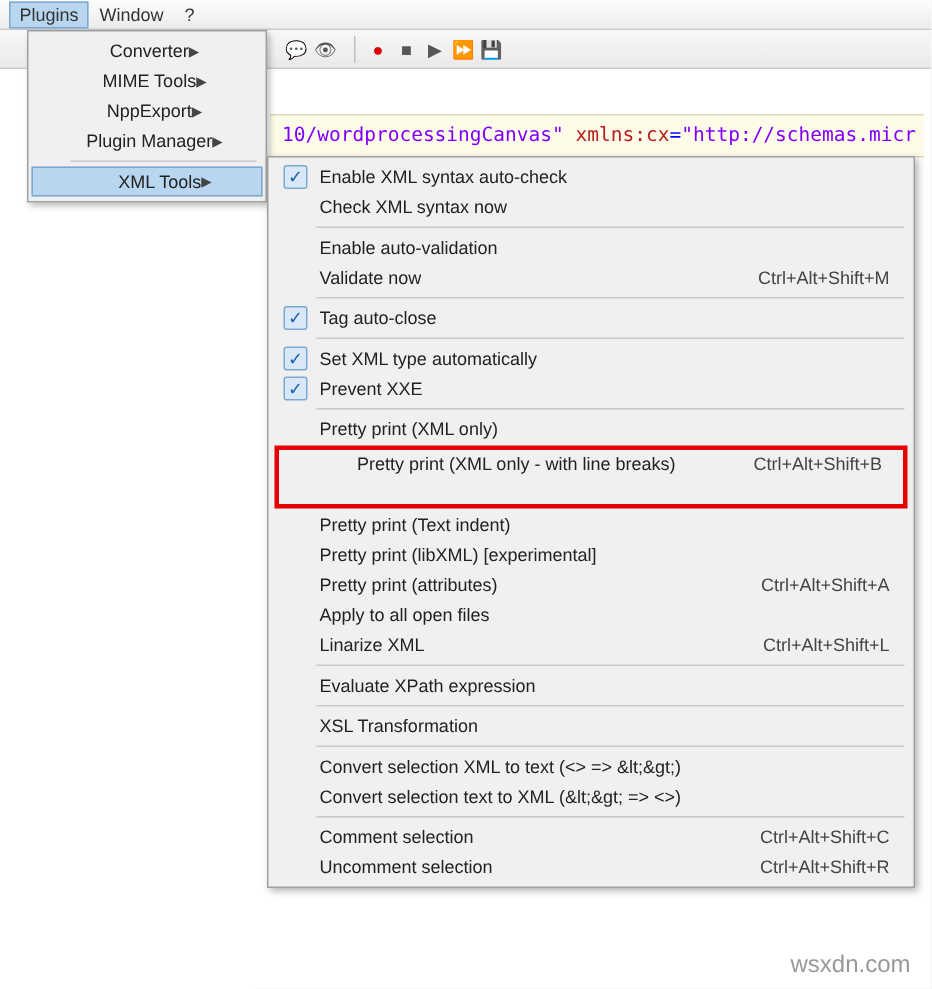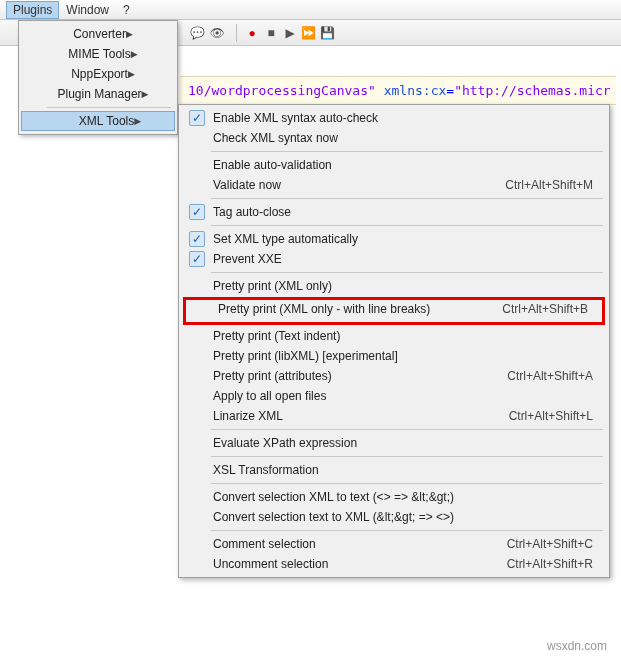--- a/index.html
+++ b/index.html
@@ -52,21 +52,21 @@
     right: 5px;
     padding: 6px 8px;
     background: #fefbe8;
     border-top: 1px solid #dcd9b8;
     border-bottom: 1px solid #dcd9b8;
     font-family: Consolas, monospace;
     font-size: 13px;
     white-space: nowrap;
     overflow: hidden;
   }
-  .c-red { color: #1d4ed8; }
+  .c-red { color: #b91c1c; }
   .c-purple { color: #8000ff; }
   .c-blue { color: #0000ff; }
 
   
   .menu1 {
     position: absolute;
     left: 18px;
     top: 20px;
     width: 160px;
     background: #f0f0f0;
@@ -137,36 +137,36 @@
   }
   .check.boxed {
     border: 1px solid #7da8cf;
     background: #d8e8f6;
     border-radius: 2px;
   }
   .red-frame {
     border: 3px solid #e40000;
     margin: 1px 2px;
   }
-  .red-frame .menu2-item { padding-top:2px; padding-bottom:6px;}
+  .red-frame .menu2-item { padding-top:2px; padding-bottom:20px;margin-left:20px;}
   .watermark {
     position:absolute;
     left: 200px;
     top: 250px;
     font-size: 30px;
     color: rgba(100,160,50,0.12);
     font-weight: bold;
     z-index:1;
     pointer-events: none;
   }
   .footer-wm {
     position:absolute;
     bottom:6px;
     right:14px;
-    font-size:12px;
+    font-size:16px;
     color:#999;
   }
 </style>
 </head>
 <body>
 
 <div class="menubar">
   <div class="menubar-item open">Plugins</div>
   <div class="menubar-item">Window</div>
   <div class="menubar-item">?</div>

